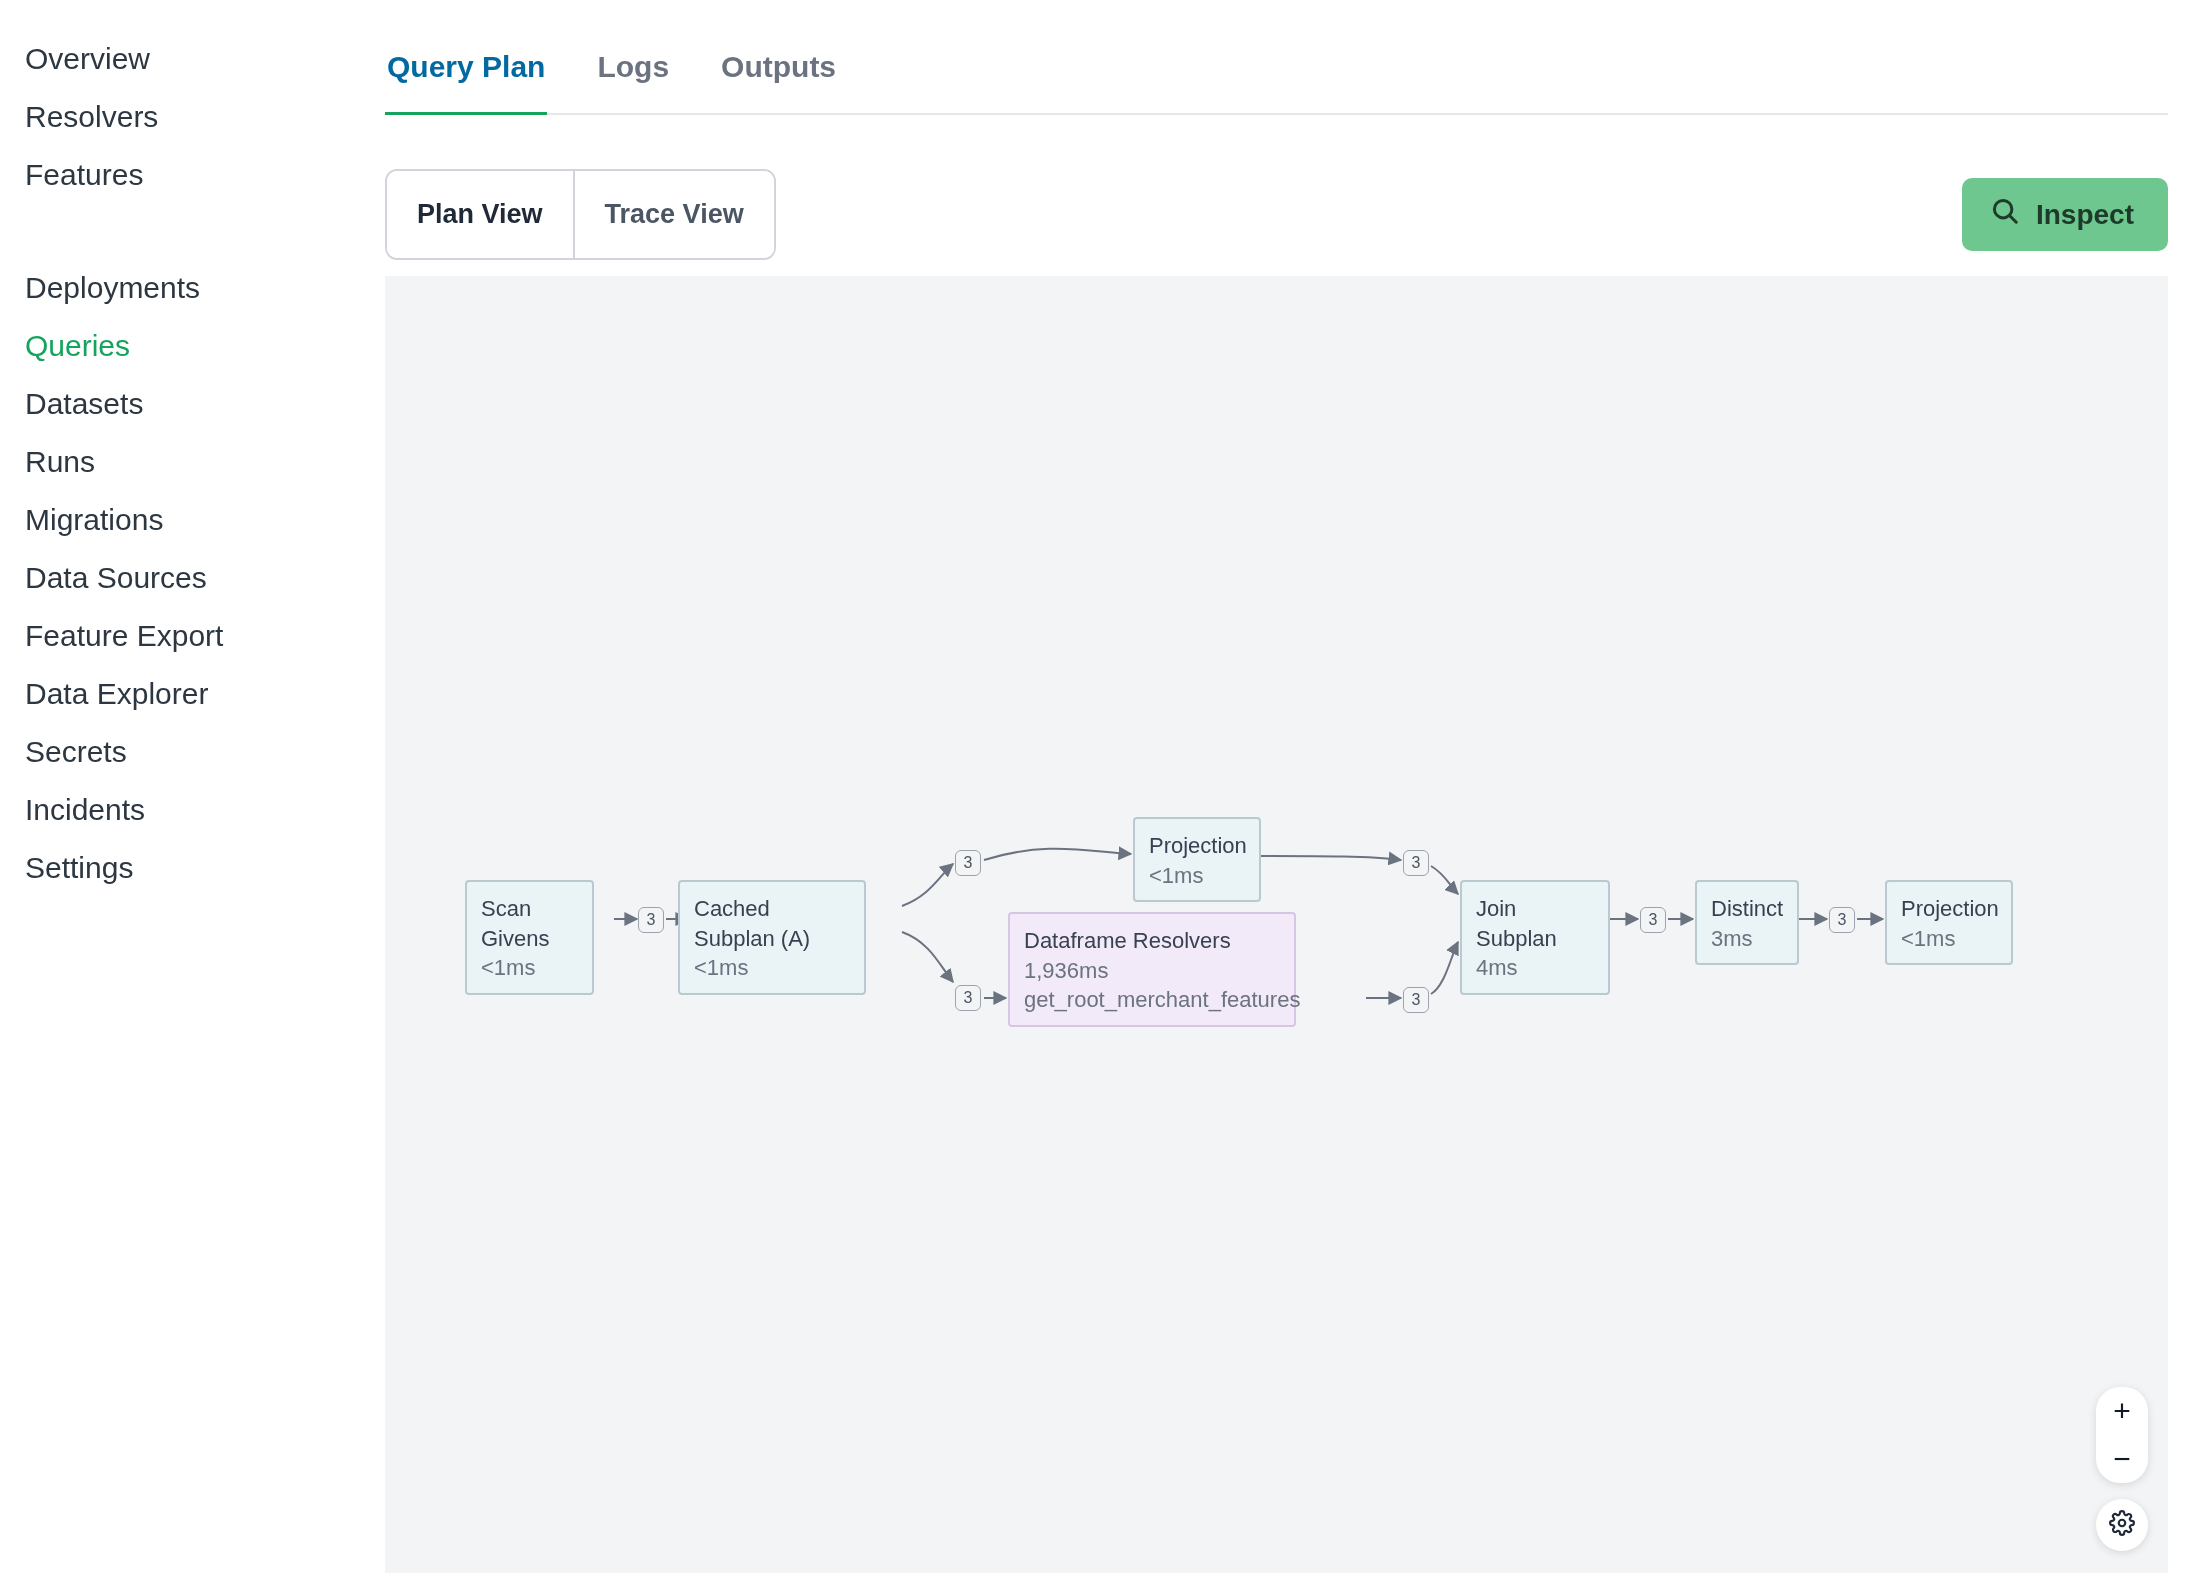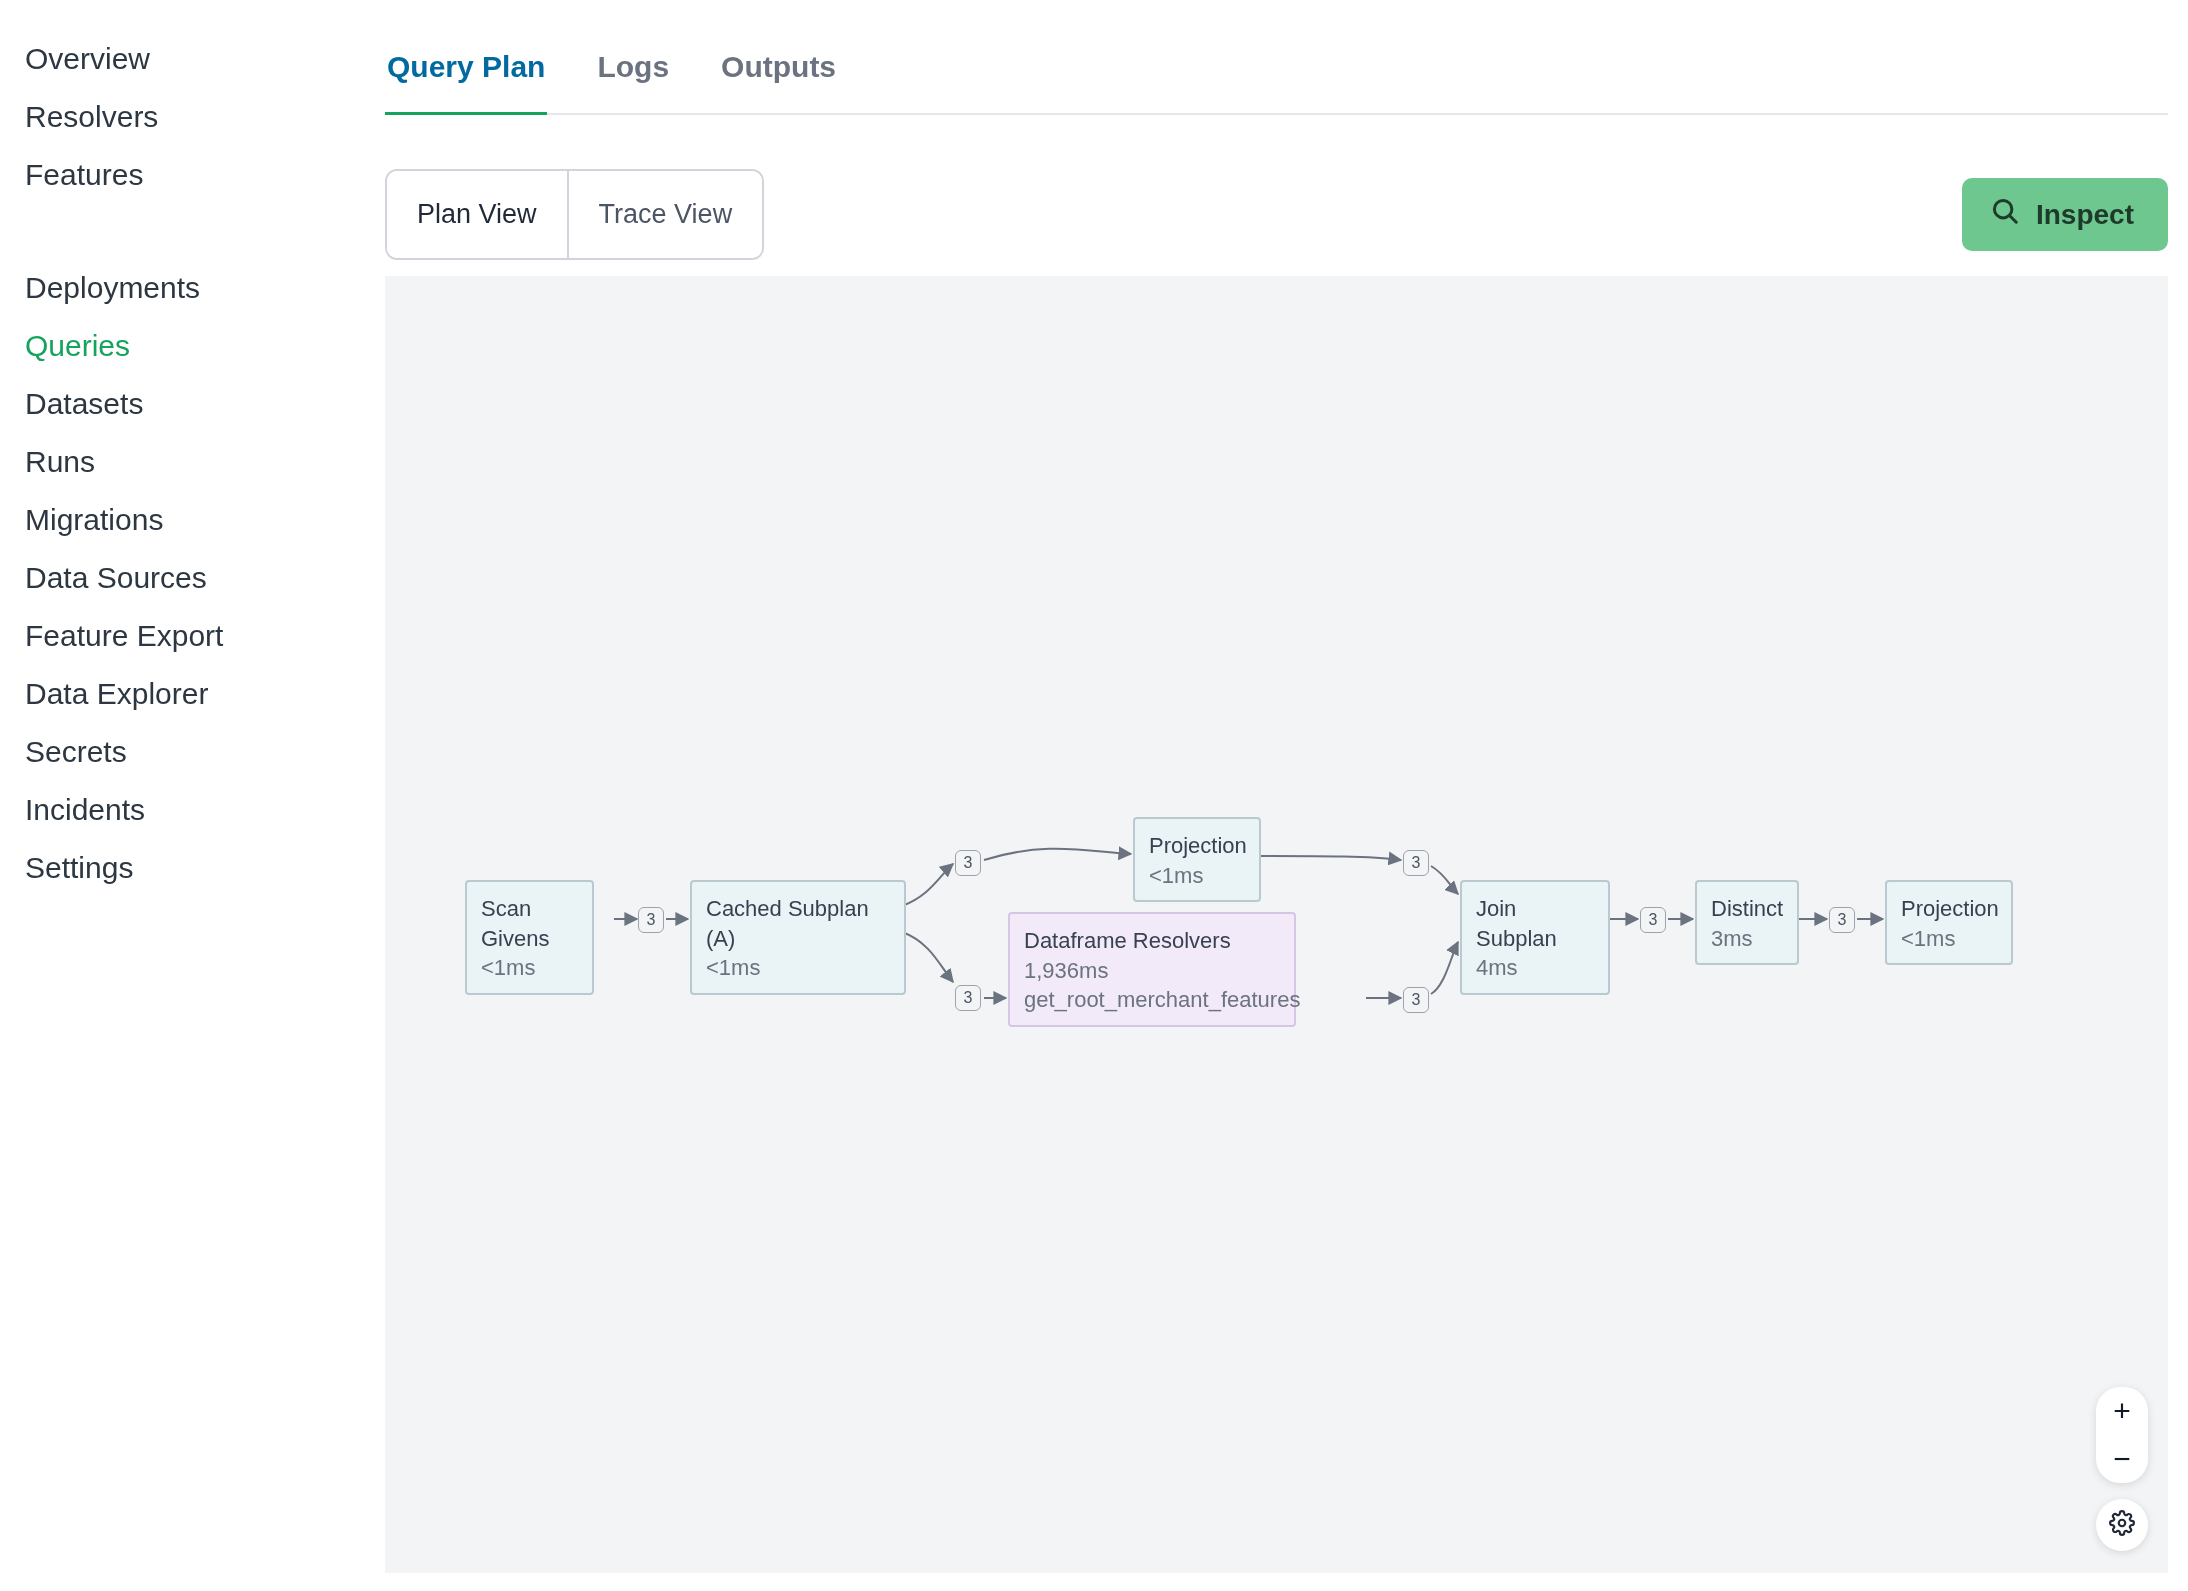--- a/index.html
+++ b/index.html
@@ -61,21 +61,21 @@
 }
 .view-switch {
   display: flex;
   border: 2px solid #d1d5db;
   border-radius: 12px;
   overflow: hidden;
   background: #fff;
 }
 .view-btn {
   font-size: 27px;
-  font-weight: 400;
+  font-weight: 700;
   padding: 28px 30px;
   cursor: pointer;
   color: #4b5563;
   background: #fff;
   border: none;
 }
 .view-btn.active { color: #1f2937; }
 .view-btn + .view-btn { border-left: 2px solid #d1d5db; }
 .inspect-btn {
   display: flex;
@@ -229,21 +229,21 @@
 
           <path d="M1414,643 L1442,643"></path>
           <path d="M1472,643 L1498,643"></path>
         </g>
       </svg>
 
       <div class="node" style="left:80px;top:604px;width:129px">
         <div class="node-title">Scan Givens</div>
         <div class="node-sub">&lt;1ms</div>
       </div>
-      <div class="node" style="left:305px;top:604px;width:216px">
+      <div class="node" style="left:293px;top:604px;width:188px">
         <div class="node-title">Cached Subplan (A)</div>
         <div class="node-sub">&lt;1ms</div>
       </div>
       <div class="node" style="left:748px;top:541px;width:128px">
         <div class="node-title">Projection</div>
         <div class="node-sub">&lt;1ms</div>
       </div>
       <div class="node purple" style="left:623px;top:636px;width:288px">
         <div class="node-title">Dataframe Resolvers</div>
         <div class="node-sub">1,936ms</div>

